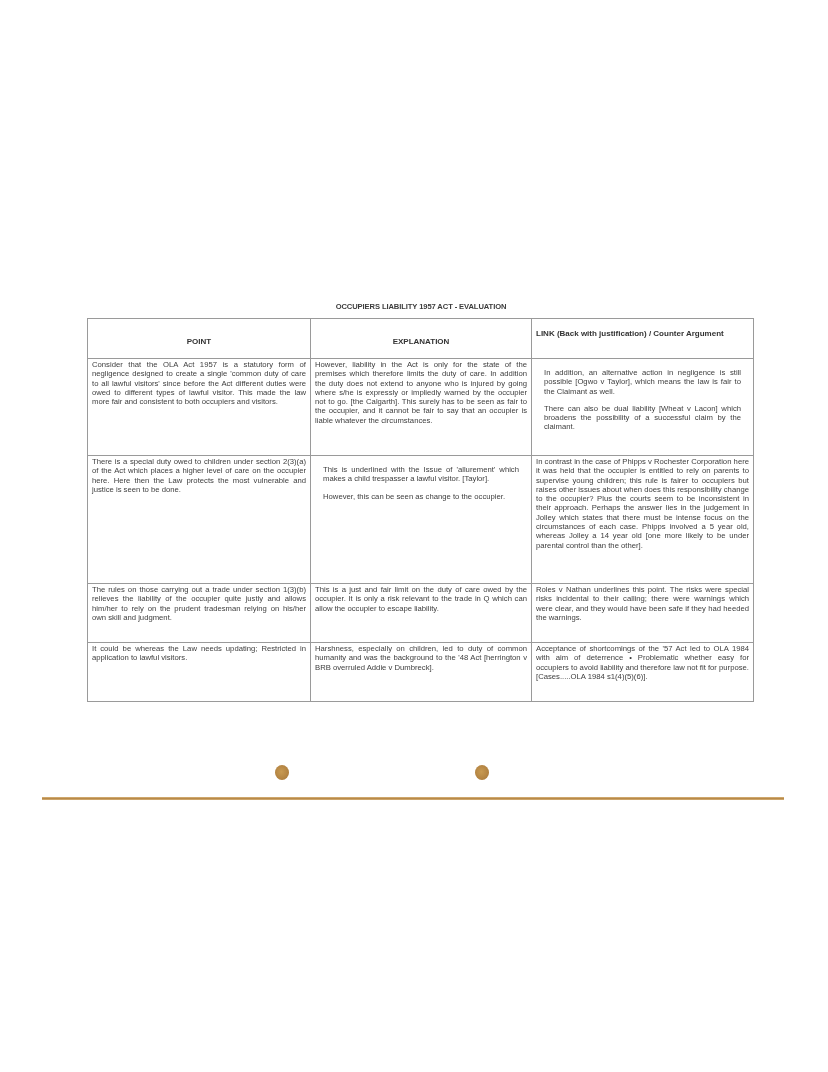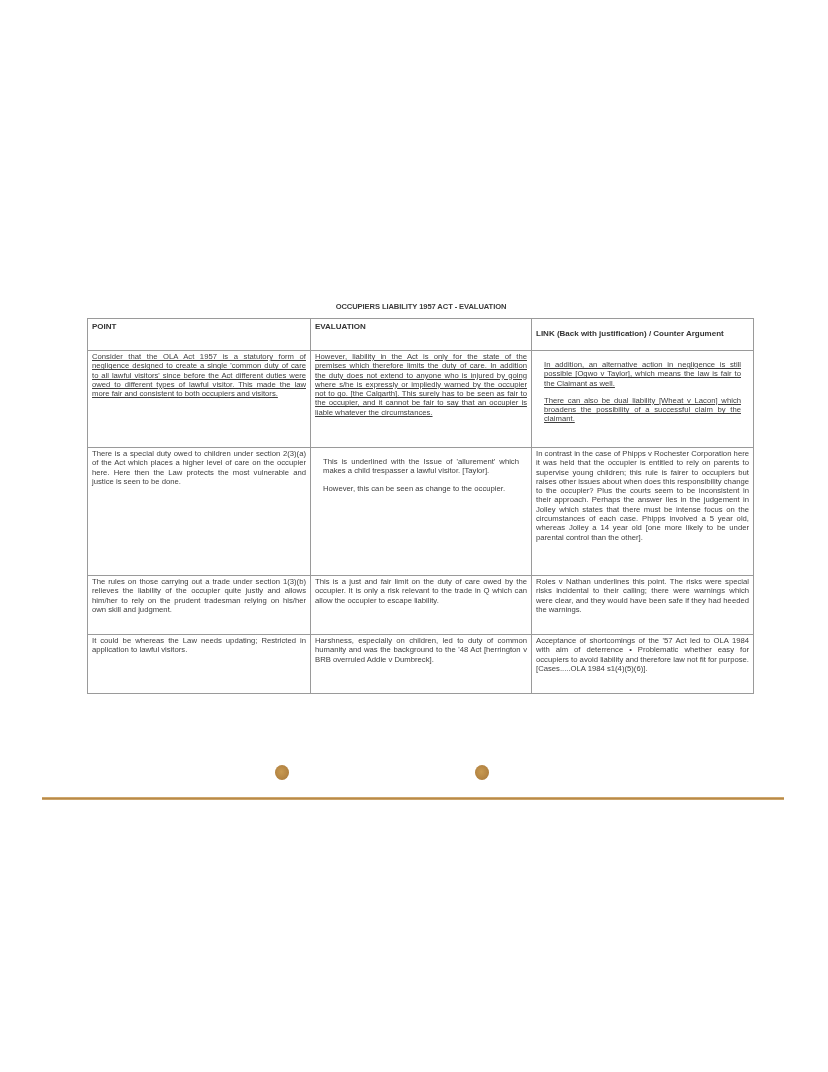--- a/index.html
+++ b/index.html
@@ -53,34 +53,34 @@
     table.eval-table th,
     table.eval-table td {
       border: 1px solid #9a9a9a;
       vertical-align: top;
       padding: 1px 4px 1px 4px;
     }
     table.eval-table th {
       font-weight: bold;
       font-size: 8px;
       line-height: 9.5px;
-      text-align: left;
+      text-align: center;
       height: 20px;
       vertical-align: top;
-      padding-top: 3px;
+      padding-top: 18px;
       color: #333;
     }
     table.eval-table th.left {
       text-align: left;
       padding-top: 10px;
     }
     table.eval-table td {
       text-align: justify;
     }
-    tr.row-1 td { height: 94px; text-decoration: underline; }
+    tr.row-1 td { height: 94px; }
     tr.row-2 td { height: 125px; }
     tr.row-3 td { height: 56px; }
     tr.row-4 td { height: 56px; }
     .para {
       display: block;
       margin: 8px;
     }
     .hole {
       position: absolute;
       width: 14px;
@@ -108,21 +108,21 @@
 
   <table class="eval-table">
     <colgroup>
       <col class="c1">
       <col class="c2">
       <col class="c3">
     </colgroup>
     <thead>
       <tr>
         <th>POINT</th>
-        <th>EVALUATION</th>
+        <th>EXPLANATION</th>
         <th class="left">LINK (Back with justification) / Counter Argument</th>
       </tr>
     </thead>
     <tbody>
       <tr class="row-1">
         <td>Consider that the OLA Act 1957 is a statutory form of negligence designed to create a single 'common duty of care to all lawful visitors' since before the Act different duties were owed to different types of lawful visitor. This made the law more fair and consistent to both occupiers and visitors.</td>
         <td>However, liability in the Act is only for the state of the premises which therefore limits the duty of care. In addition the duty does not extend to anyone who is injured by going where s/he is expressly or impliedly warned by the occupier not to go. [the Calgarth]. This surely has to be seen as fair to the occupier, and it cannot be fair to say that an occupier is liable whatever the circumstances.</td>
         <td>
           <span class="para">In addition, an alternative action in negligence is still possible [Ogwo v Taylor], which means the law is fair to the Claimant as well.</span>
           <span class="para">There can also be dual liability [Wheat v Lacon] which broadens the possibility of a successful claim by the claimant.</span>

